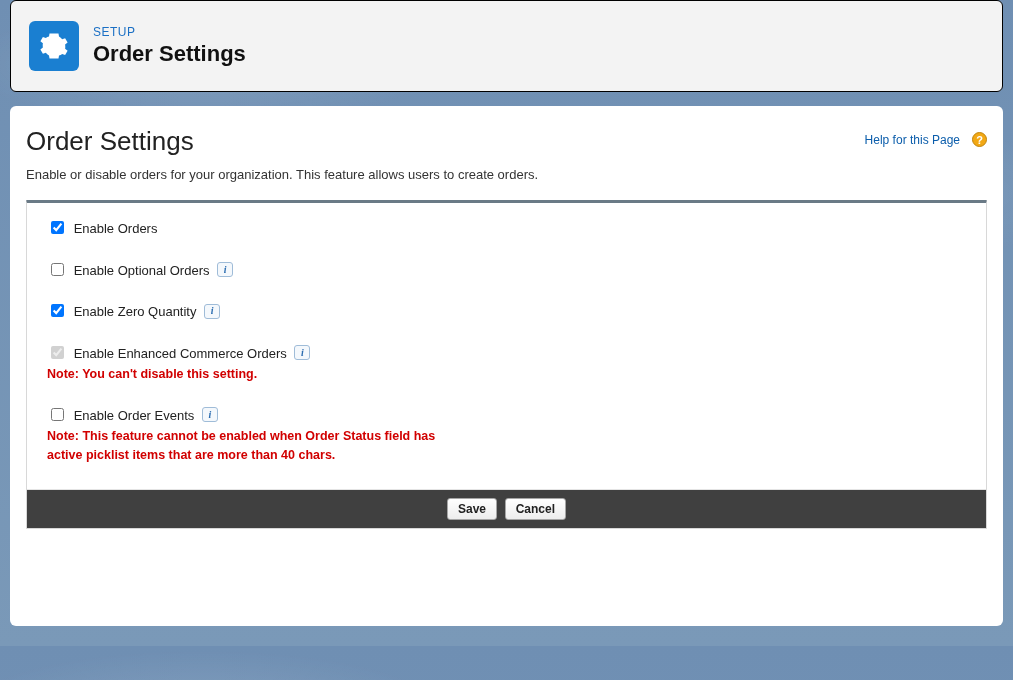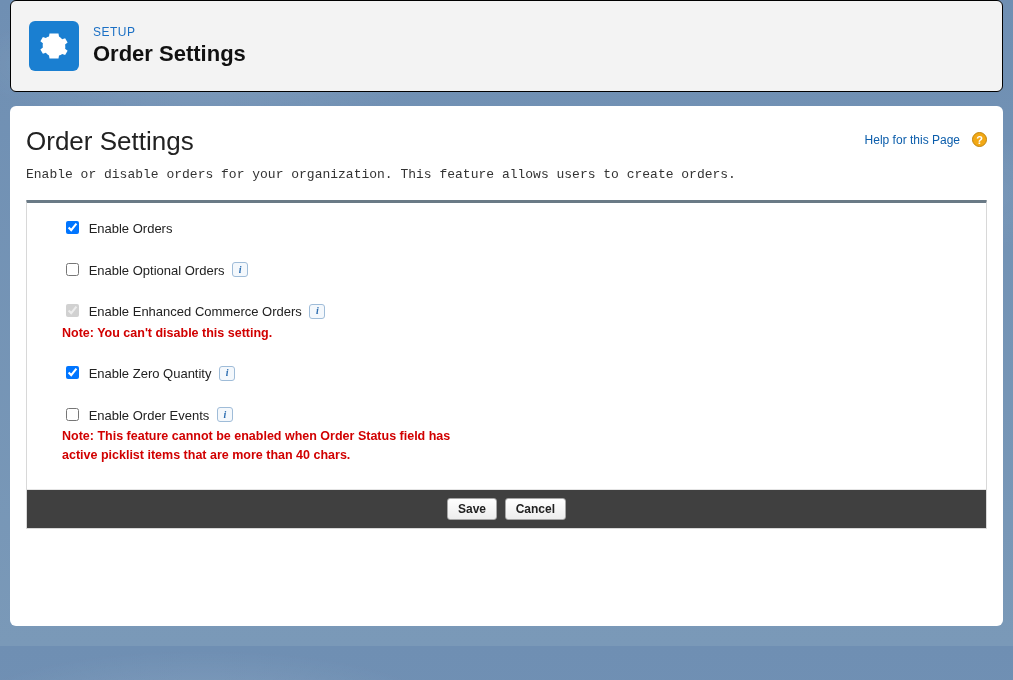--- a/index.html
+++ b/index.html
@@ -85,34 +85,32 @@
     font-weight: bold;
     display: inline-flex;
     align-items: center;
     justify-content: center;
     border: 1px solid #c1840b;
   }
   .page-desc {
     font-size: 13px;
     color: #333;
     margin-bottom: 18px;
-    font-family: Liberation Mono, monospace;
   }
   .settings-box {
     border: 1px solid #d8d8d8;
     border-top: 3px solid #6a7a86;
     border-radius: 1px;
   }
   .settings-list {
     padding: 14px 0 16px 20px;
   }
   .opt {
     margin-bottom: 20px;
     line-height: 1.5;
-    margin-left: 15px;
   }
   .opt:last-child { margin-bottom: 8px; }
   .opt label {
     font-size: 13px;
     color: #222;
   }
   .opt input[type="checkbox"] {
     margin-right: 6px;
     position: relative;
     top: 1px;
@@ -197,30 +195,30 @@
         </div>
 
         <div class="opt">
           <input type="checkbox" style="">
           <label>Enable Optional Orders</label>
           <span class="info-btn">i</span>
         </div>
 
 
         <div class="opt">
+          <input type="checkbox" checked="" style="">
+          <label>Enable Zero Quantity</label>
+          <span class="info-btn">i</span>
+        </div>
+
+        <div class="opt">
           <input type="checkbox" disabled="" checked="" style="">
           <label>Enable Enhanced Commerce Orders</label>
           <span class="info-btn">i</span>
           <div class="note">Note: You can't disable this setting.</div>
-        </div>
-
-        <div class="opt">
-          <input type="checkbox" checked="" style="">
-          <label>Enable Zero Quantity</label>
-          <span class="info-btn">i</span>
         </div>
 
 
         <div class="opt">
           <input type="checkbox" style="">
           <label>Enable Order Events</label>
           <span class="info-btn">i</span>
           <div class="note">Note: This feature cannot be enabled when Order Status field has active picklist items that are more than 40 chars.</div>
         </div>
 

